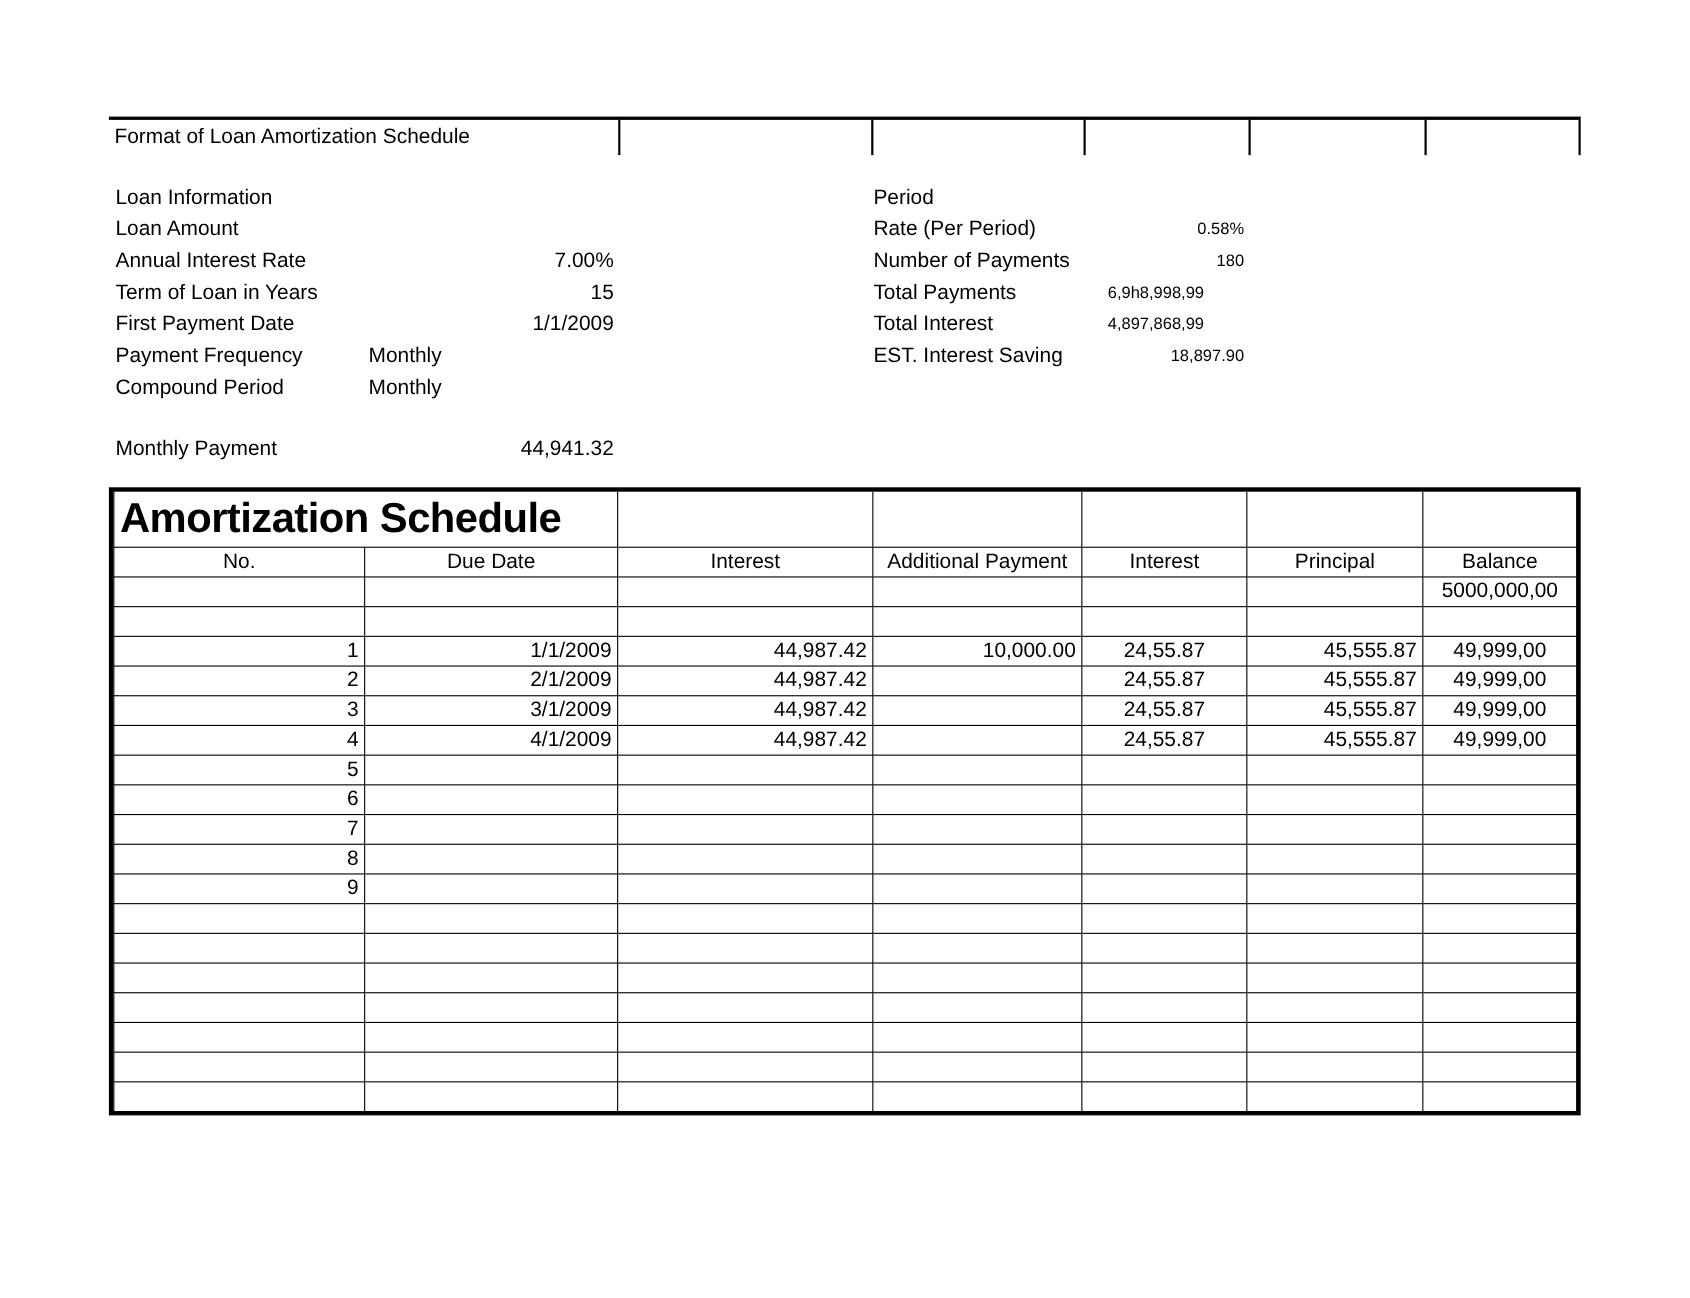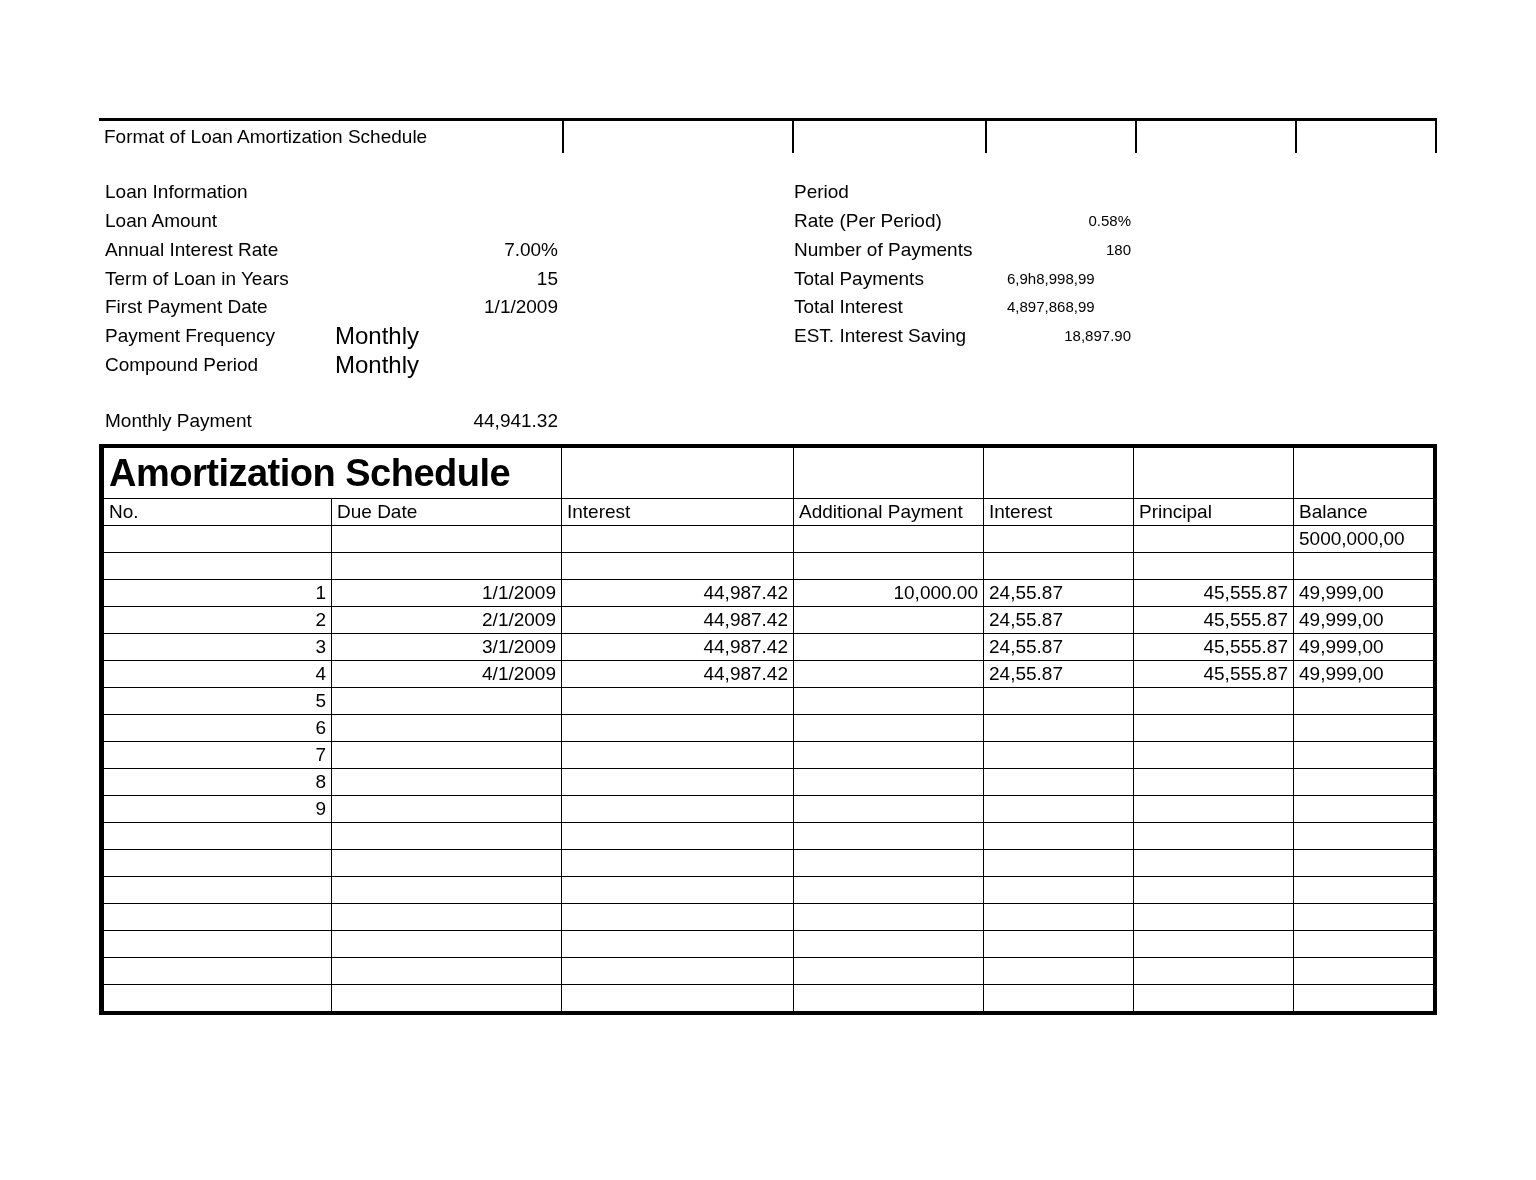--- a/index.html
+++ b/index.html
@@ -15,21 +15,20 @@
     position: relative;
     overflow: hidden;
   }
 
   .sheet {
     position: absolute;
     left: 0;
     top: 0;
     width: 1536px;
     height: 828px;
-    margin-top: 12px;
   }
 
   
   .banner {
     position: absolute;
     left: 99px;
     top: 106px;
     width: 1338px;
     height: 32px;
     border-top: 3px solid #000;
@@ -63,21 +62,21 @@
     width: 460px;
     text-align: right;
     left: 98px;
     font-size: 19px;
     line-height: 24px;
     white-space: nowrap;
   }
   .val-text {
     position: absolute;
     left: 335px;
-    font-size: 24px;
+    font-size: 19px;
     line-height: 24px;
     white-space: nowrap;
   }
 
   .sum-lbl { left: 794px; }
   .sum-val-num {
     position: absolute;
     width: 350px;
     text-align: right;
     left: 781px;
@@ -90,21 +89,21 @@
     left: 1007px;
     font-size: 15px;
     line-height: 24px;
     white-space: nowrap;
   }
 
   
   .amort {
     position: absolute;
     left: 99px;
-    top: 432px;
+    top: 443px;
     width: 1338px;
     border: 4px solid #000;
     border-collapse: collapse;
     box-sizing: border-box;
   }
   table.grid {
     border-collapse: collapse;
     table-layout: fixed;
     width: 1330px;
     font-size: 19px;
@@ -124,21 +123,21 @@
     border-top: none;
   }
   .sched-title {
     font-size: 38px;
     font-weight: bold;
     line-height: 44px;
     letter-spacing: -0.5px;
   }
   tr.title-row td { height: 50px; }
   .r { text-align: right; }
-  .l { text-align: left; }
+  .l { text-align: center; }
   tr.last-row td { border-bottom: none; }
 </style>
 </head>
 <body>
 
 <div class="sheet">
 
   <div class="banner">
     <div class="banner-title">Format of Loan Amortization Schedule</div>
     <div class="banner-div" style="left:463px;"></div>

